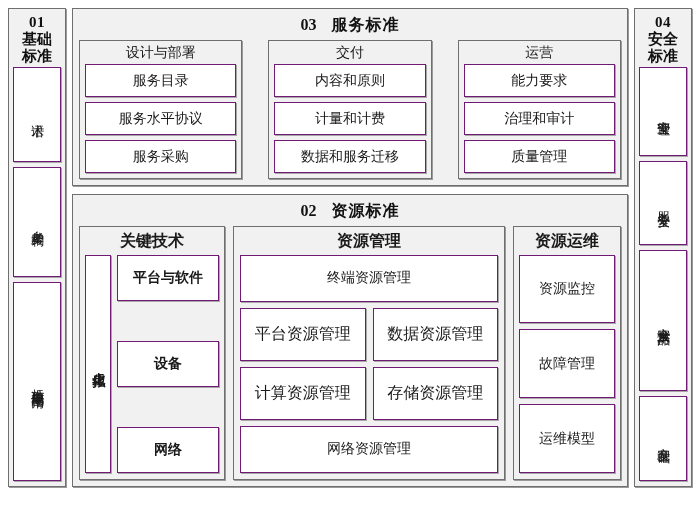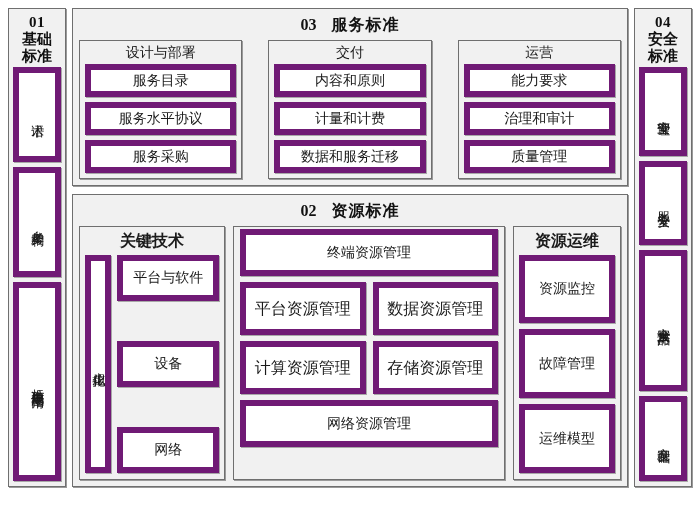--- a/index.html
+++ b/index.html
@@ -21,21 +21,21 @@
 
   
   .grp{
     background:#f1f1f1;
     border:1px solid #6f6f6f;
     box-shadow:1px 1px 0 #9a9a9a;
     box-sizing:border-box;
   }
   .leaf{
     background:#ffffff;
-    border:6px solid #701a75;
+    border:1px solid #701a75;
     box-shadow:1px 1px 0 #a8a8a8;
     box-sizing:border-box;
     display:flex;
     align-items:center;
     justify-content:center;
     text-align:center;
     line-height:1.1;
   }
 
   
@@ -143,21 +143,21 @@
   .c-ops{flex:0 0 108px;display:flex;flex-direction:column;padding:2px 5px 6px 5px;min-width:0;}
 
   .c-title{
     text-align:center;
     font-size:16px;
     font-weight:bold;
     padding:3px 0 5px 0;
     line-height:1.1;
   }
 
-  .key-body{flex:1 1 auto;display:flex;gap:6px;min-height:0;}
+  .key-body{flex:1 1 auto;display:flex;gap:6px;min-height:0;font-weight:bold;}
   .virt{
     flex:0 0 26px;
     writing-mode:vertical-rl;
     text-orientation:upright;
     font-size:13px;
     letter-spacing:1px;
   }
   .key-stack{flex:1 1 auto;display:flex;flex-direction:column;justify-content:space-between;min-width:0;}
   .key-stack .leaf{flex:0 0 46px;font-size:14px;}
 
@@ -241,20 +241,21 @@
             <div class="leaf virt">虚拟化</div>
             <div class="key-stack">
               <div class="leaf">平台与软件</div>
               <div class="leaf">设备</div>
               <div class="leaf">网络</div>
             </div>
           </div>
         </div>
 
         <div class="grp c-mgmt">
+          <div class="c-title">资源管理</div>
           <div class="mgmt-body">
             <div class="leaf wide">终端资源管理</div>
             <div class="mgmt-row">
               <div class="leaf">平台资源管理</div>
               <div class="leaf">数据资源管理</div>
             </div>
             <div class="mgmt-row">
               <div class="leaf">计算资源管理</div>
               <div class="leaf">存储资源管理</div>
             </div>

